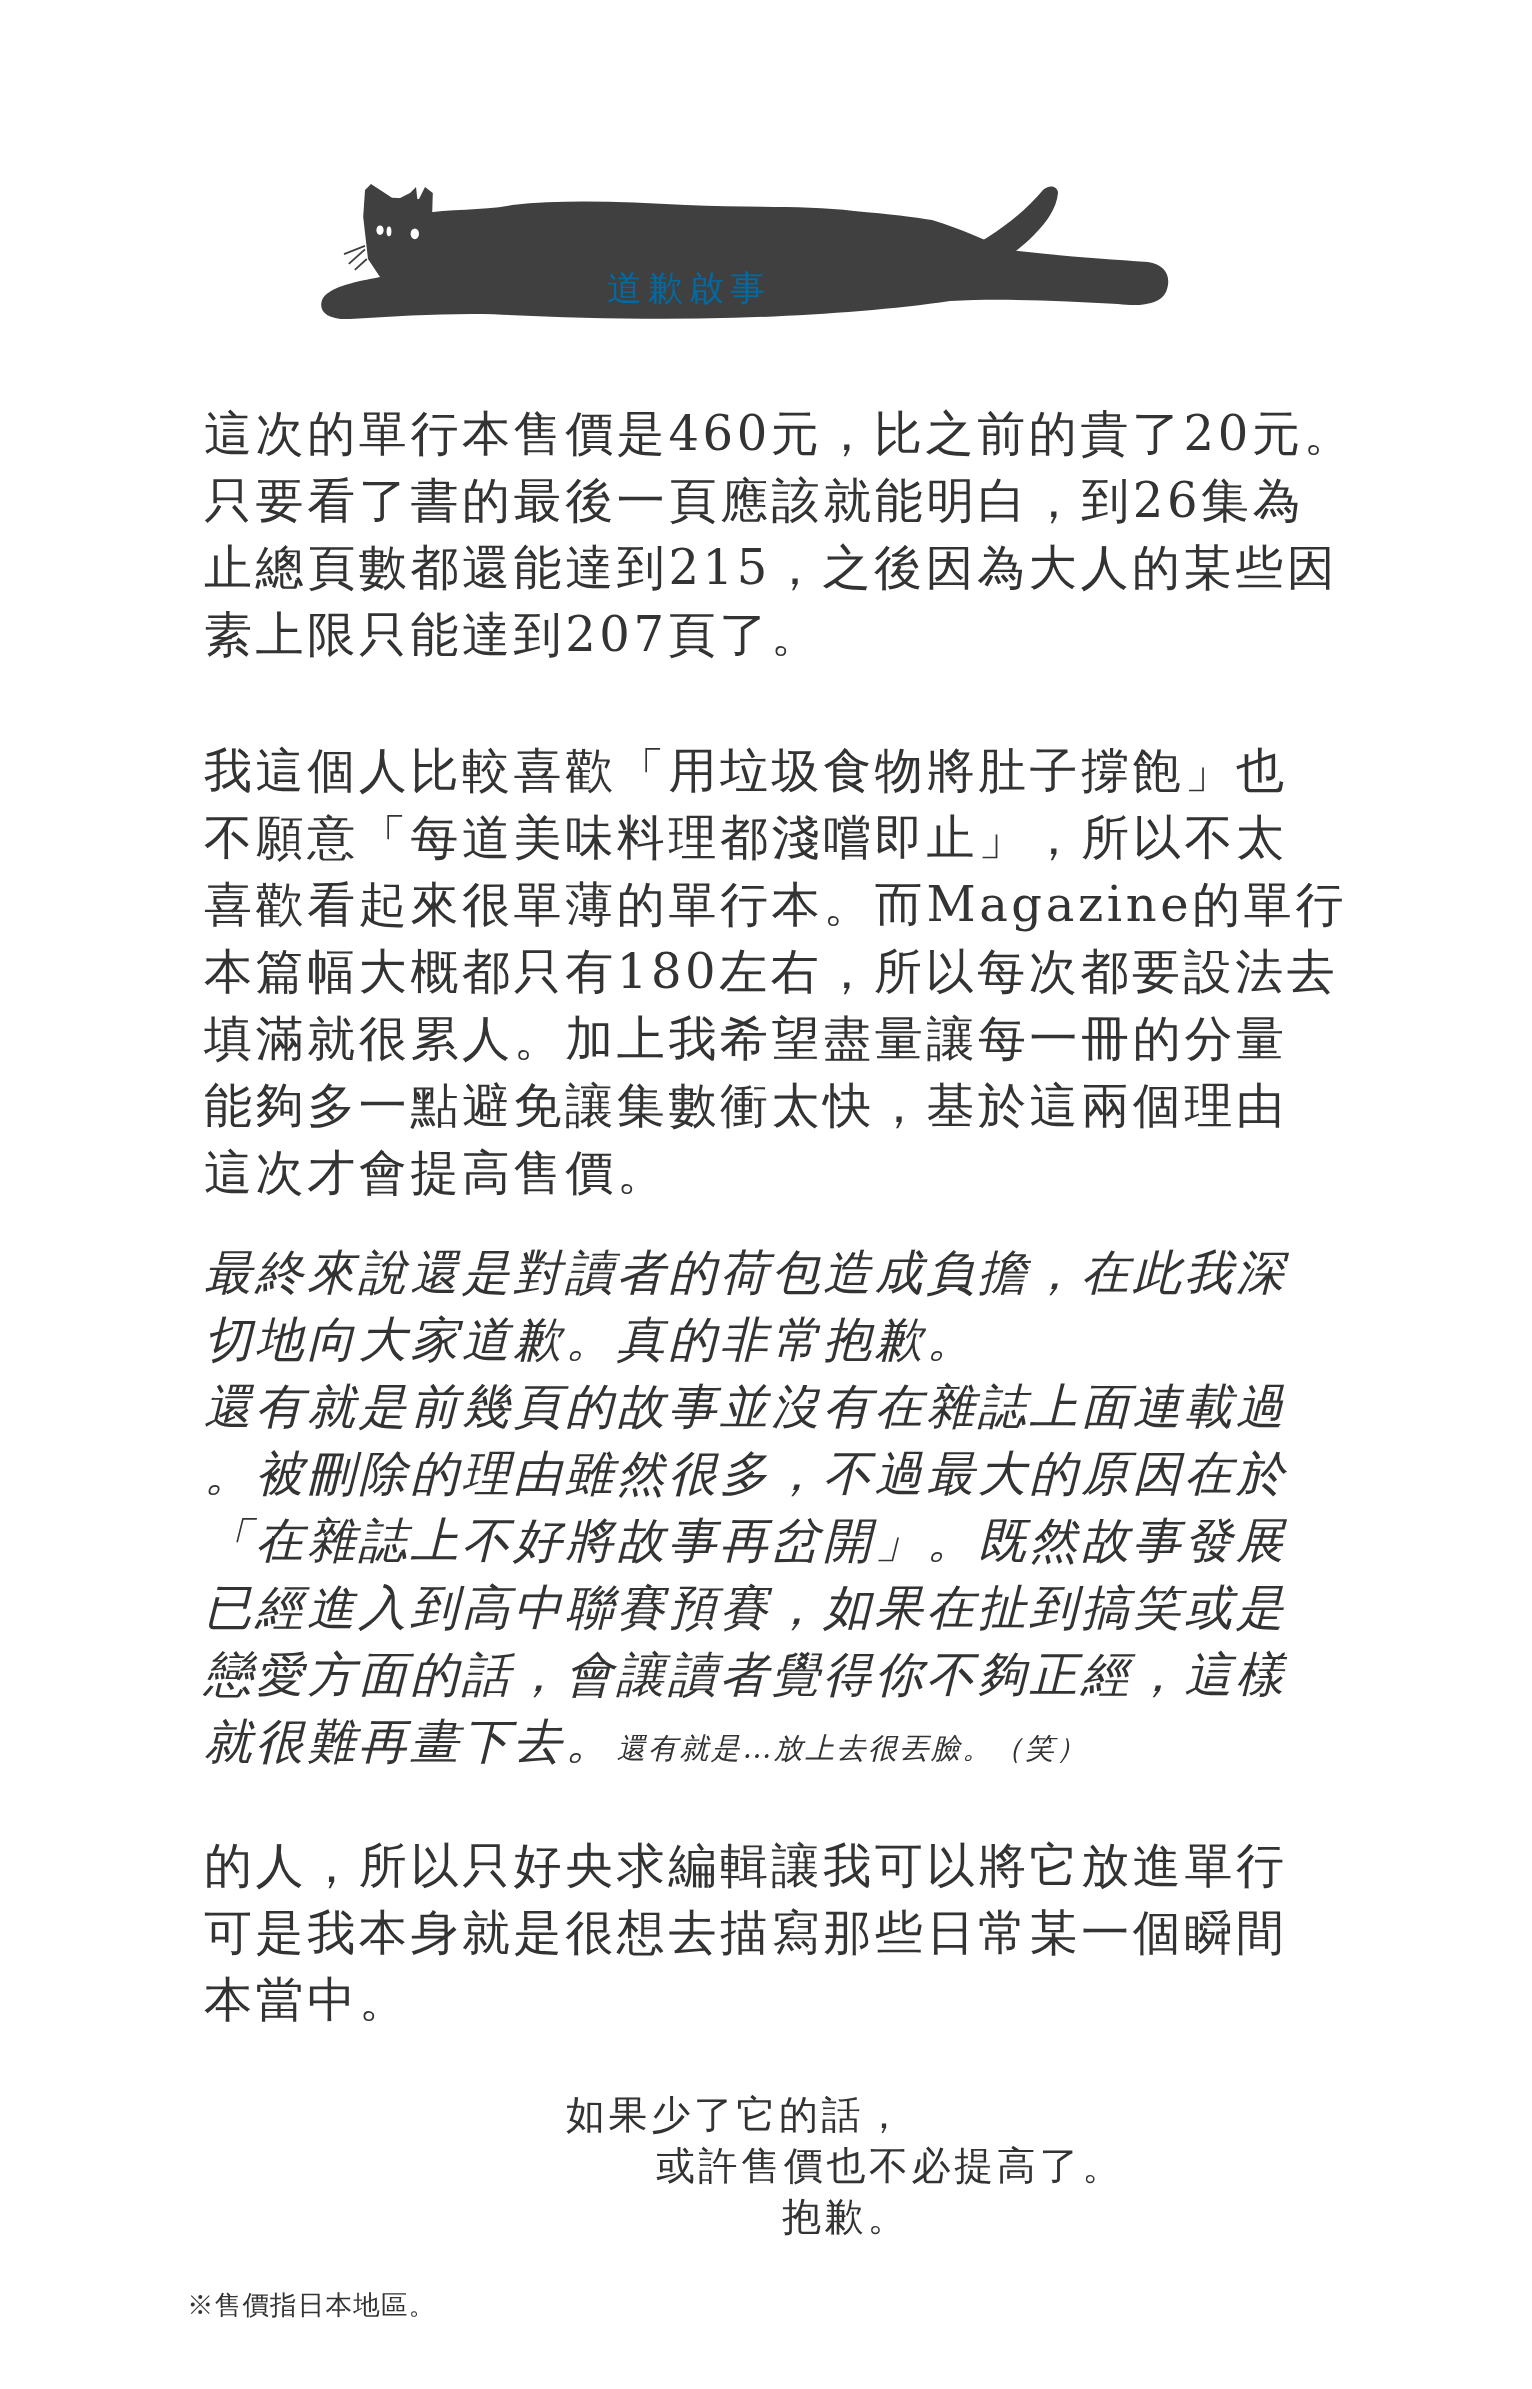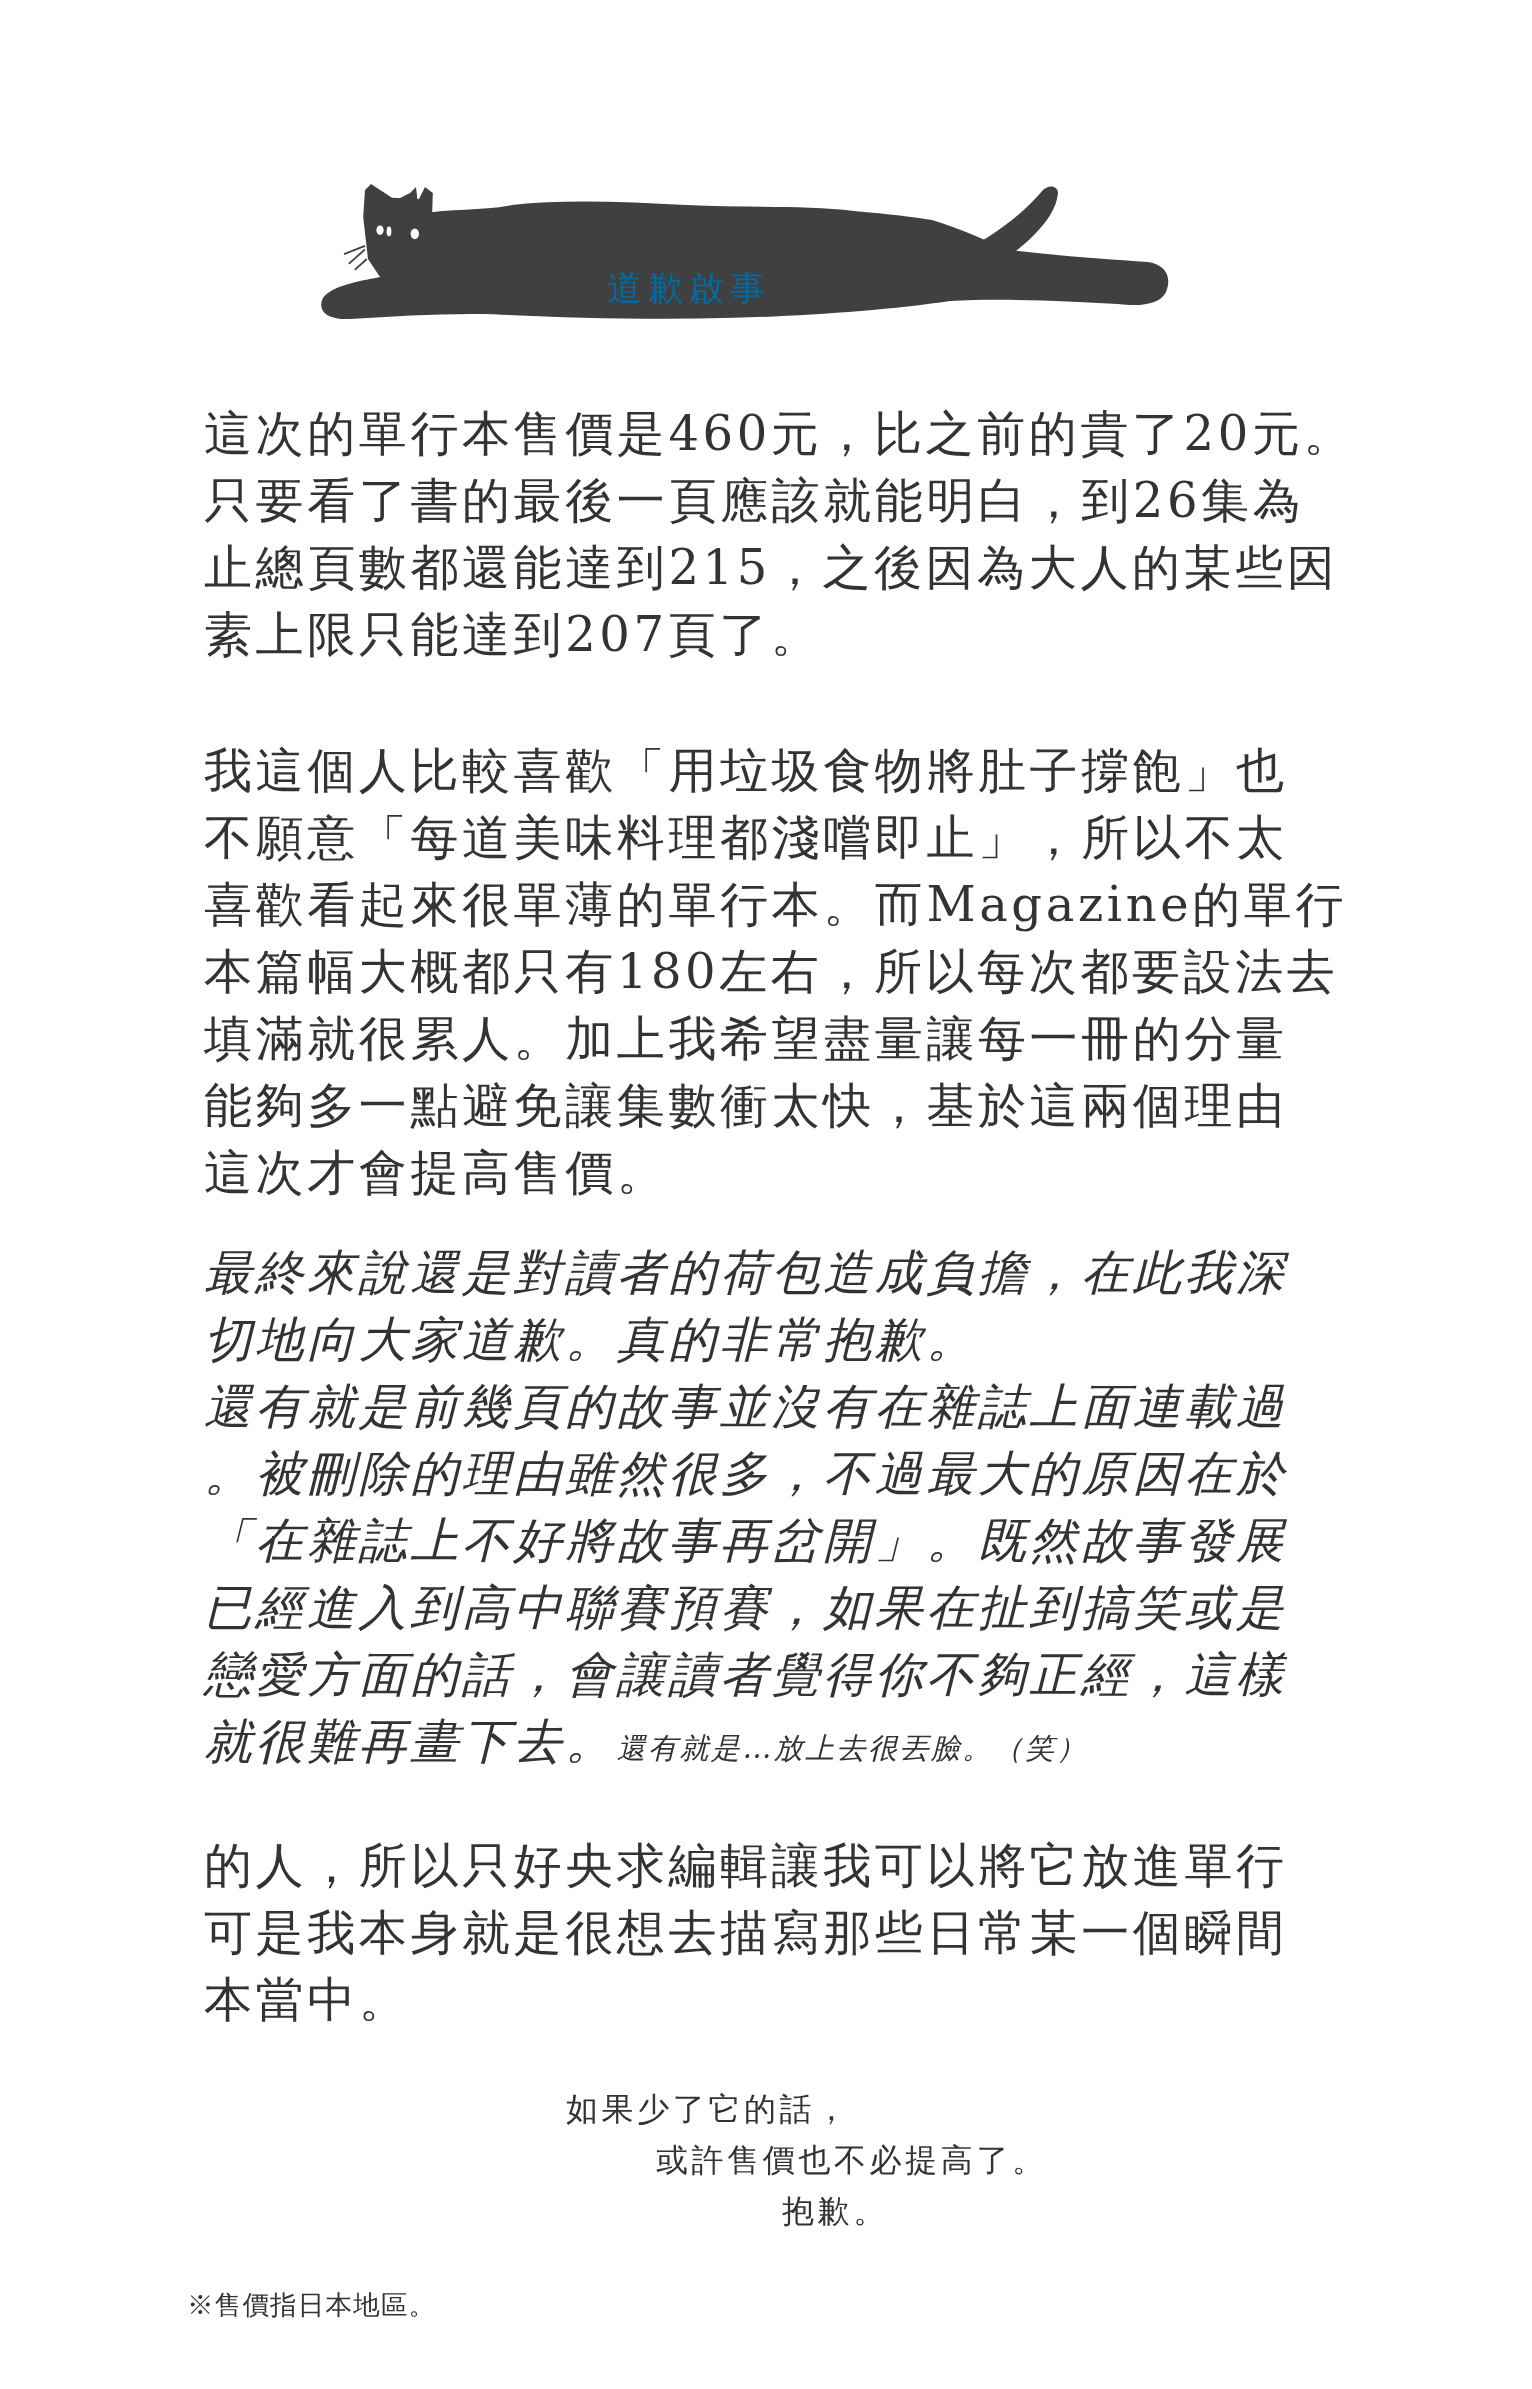--- a/index.html
+++ b/index.html
@@ -52,21 +52,21 @@
     display: block;
     white-space: nowrap;
     margin-left: 33px;
   }
   .aside {
     font-size: 29px;
     letter-spacing: 2.4px;
   }
   .closing {
     position: absolute;
-    font-size: 32px;
+    font-size: 39px;
     letter-spacing: 3.6px;
     white-space: nowrap;
   }
   .footnote {
     position: absolute;
     left: 187px;
     top: 2287px;
     font-size: 26.5px;
     letter-spacing: 1.2px;
     white-space: nowrap;

